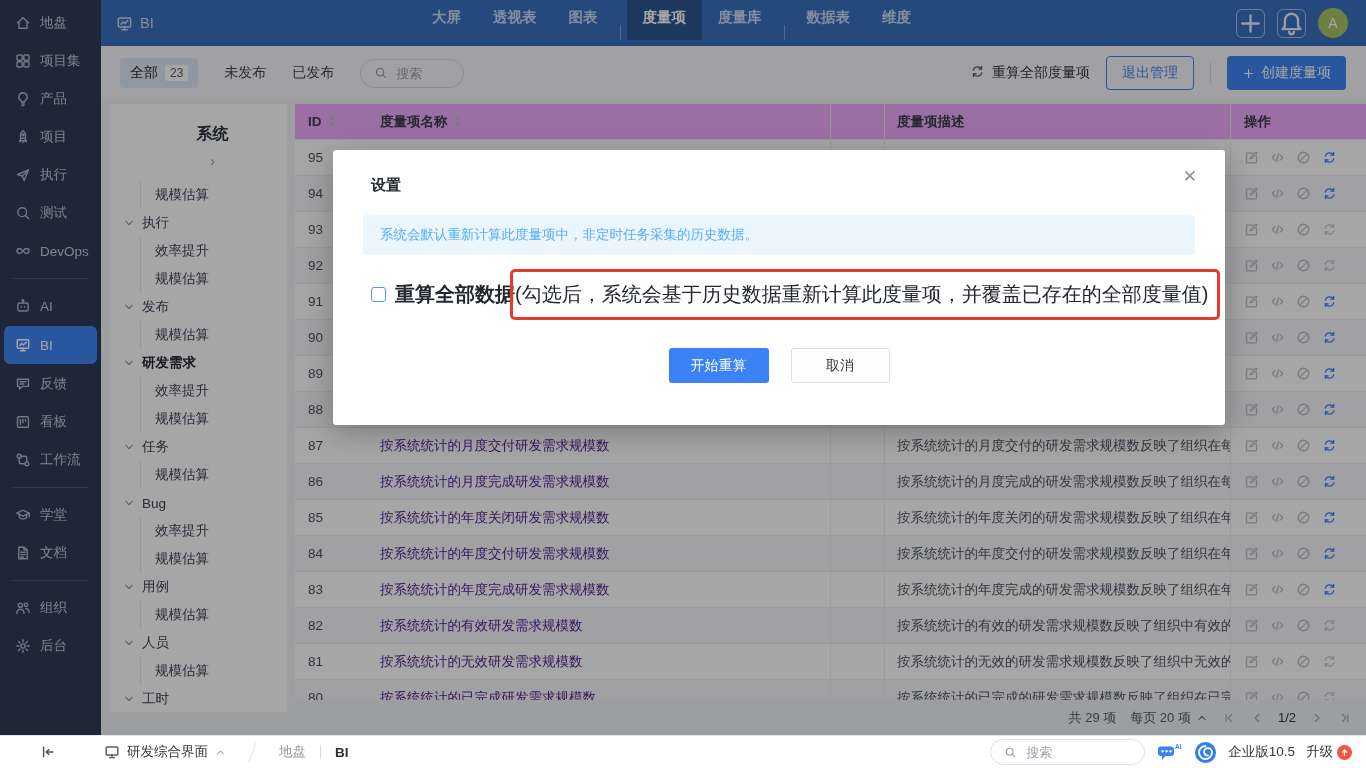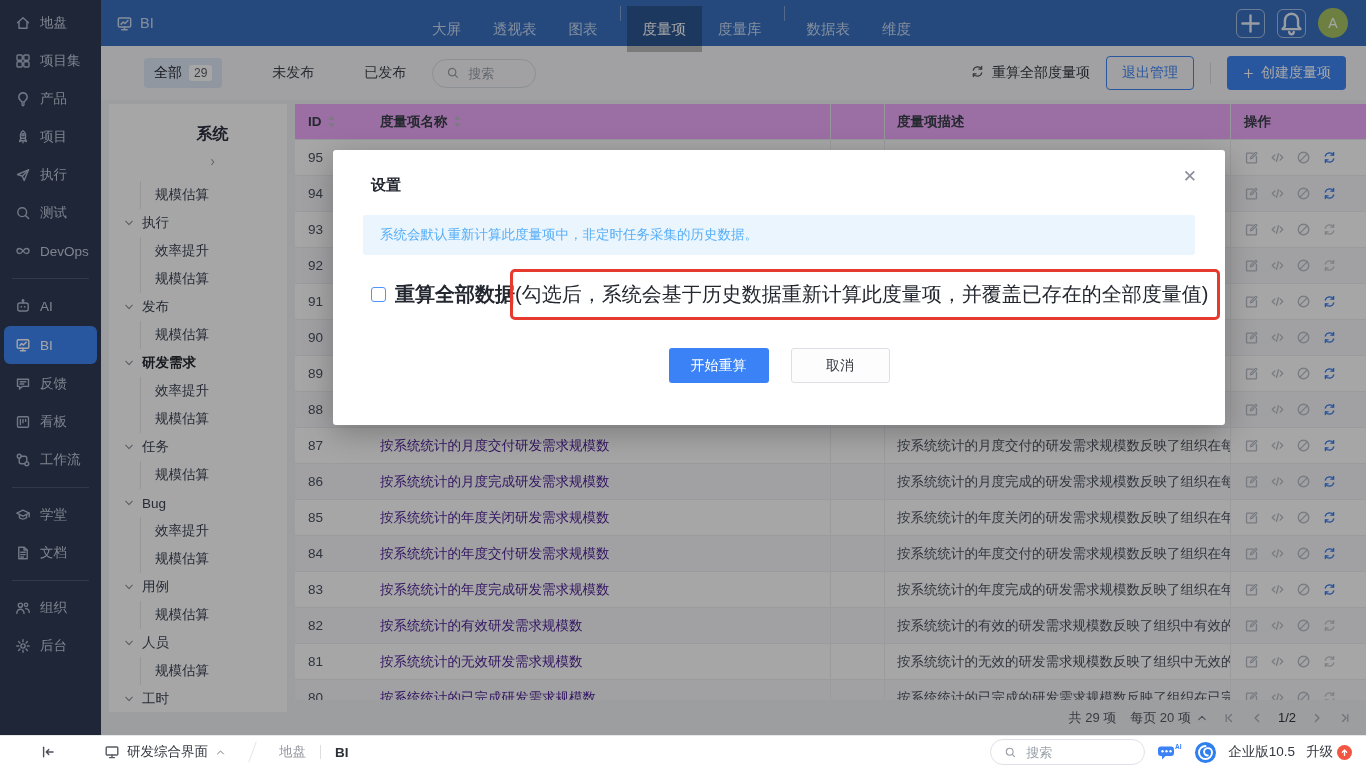--- a/index.html
+++ b/index.html
@@ -13,32 +13,32 @@
   .s-item .s-icon{width:16px;height:16px;flex:none;color:#aeb9cf;display:flex;align-items:center;justify-content:center;font-size:14px;}
   .s-item.active{background:#4086f4;color:#fff;border-radius:6px;margin:1px 4px;height:38px;padding-left:11px;}
   .s-item.active .s-icon{color:#fff;}
   .s-item.divider{height:1px;background:rgba(255,255,255,.14);margin:8px 12px;padding:0;}
 
   
   .topbar{position:absolute;left:101px;top:0;right:0;height:46px;background:#3a71c1;display:flex;align-items:center;z-index:5;}
   .brand{display:flex;align-items:center;gap:7px;color:#ccdaf0;font-size:14.5px;margin-left:15px;width:300px;}
   .brand .b-icon{width:17px;height:17px;color:#ccdaf0;}
   .tabs{display:flex;align-items:center;height:46px;}
-  .tab-wrap{display:flex;align-items:flex-start;height:34px;}
+  .tab-wrap{display:flex;align-items:flex-end;height:34px;font-weight:bold;}
   .tab{display:flex;align-items:center;height:46px;padding:0 16px;color:#c9daf3;font-size:14.5px;cursor:pointer;}
   .tab.active{background:rgba(0,0,0,.24);color:#fff;}
   .tab-div{width:1px;height:15px;background:rgba(255,255,255,.35);margin:0 6px;}
   .top-right{margin-left:auto;display:flex;align-items:center;gap:12px;padding-right:18px;}
   .sq-btn{width:29px;height:29px;border:1px solid rgba(255,255,255,.55);border-radius:6px;color:#eaf1fb;display:flex;align-items:center;justify-content:center;cursor:pointer;}
   .avatar{width:30px;height:30px;border-radius:50%;background:#a8c564;color:#fff;font-size:14px;display:flex;align-items:center;justify-content:center;cursor:pointer;}
 
   
   .toolbar{position:absolute;left:101px;top:46px;right:0;height:54px;background:#f7f8fa;display:flex;align-items:center;padding:0 20px 0 19px;z-index:4;}
   .filters{display:flex;align-items:center;gap:26px;}
-  .filter{font-size:14px;color:#40454f;cursor:pointer;display:flex;align-items:center;gap:7px;margin-left:24px;}
+  .filter{font-size:14px;color:#40454f;cursor:pointer;display:flex;align-items:center;gap:7px;}
   .filter.active{background:#dfe8f6;border-radius:4px;padding:6px 10px;color:#23272f;}
   .f-badge{background:#fff;border-radius:3px;font-size:12px;color:#585d66;padding:1px 5px;}
   .pill-search{display:flex;align-items:center;gap:6px;border:1px solid #d8dce2;border-radius:15px;padding:5px 13px;color:#9aa0a9;margin-left:26px;background:transparent;}
   .pill-search input{border:none;outline:none;background:transparent;width:56px;font-size:13px;color:#555;}
   .pill-search input::placeholder{color:#9aa0a9;}
   .pill-search .s-ic{width:14px;height:14px;color:#9aa0a9;}
   .tb-right{margin-left:auto;display:flex;align-items:center;gap:16px;}
   .recalc{display:flex;gap:7px;font-size:14px;color:#33373f;cursor:pointer;}
   .recalc .r-ic{width:15px;height:15px;color:#565b64;}
   .btn-outline{border:1px solid #4086f4;color:#4086f4;background:transparent;border-radius:4px;font-size:14px;padding:7px 15px;cursor:pointer;font-family:inherit;}
@@ -376,21 +376,21 @@
         </span>
       <span class="avatar">A</span>
     </div>
   </header>
 
   <div class="toolbar">
     <div class="filters">
 
         <span class="filter active">
           <span>全部</span>
-          <span class="f-badge">29</span>
+          <span class="f-badge">23</span>
         </span>
 
         <span class="filter">
           <span>未发布</span>
 
         </span>
 
         <span class="filter">
           <span>已发布</span>
 

